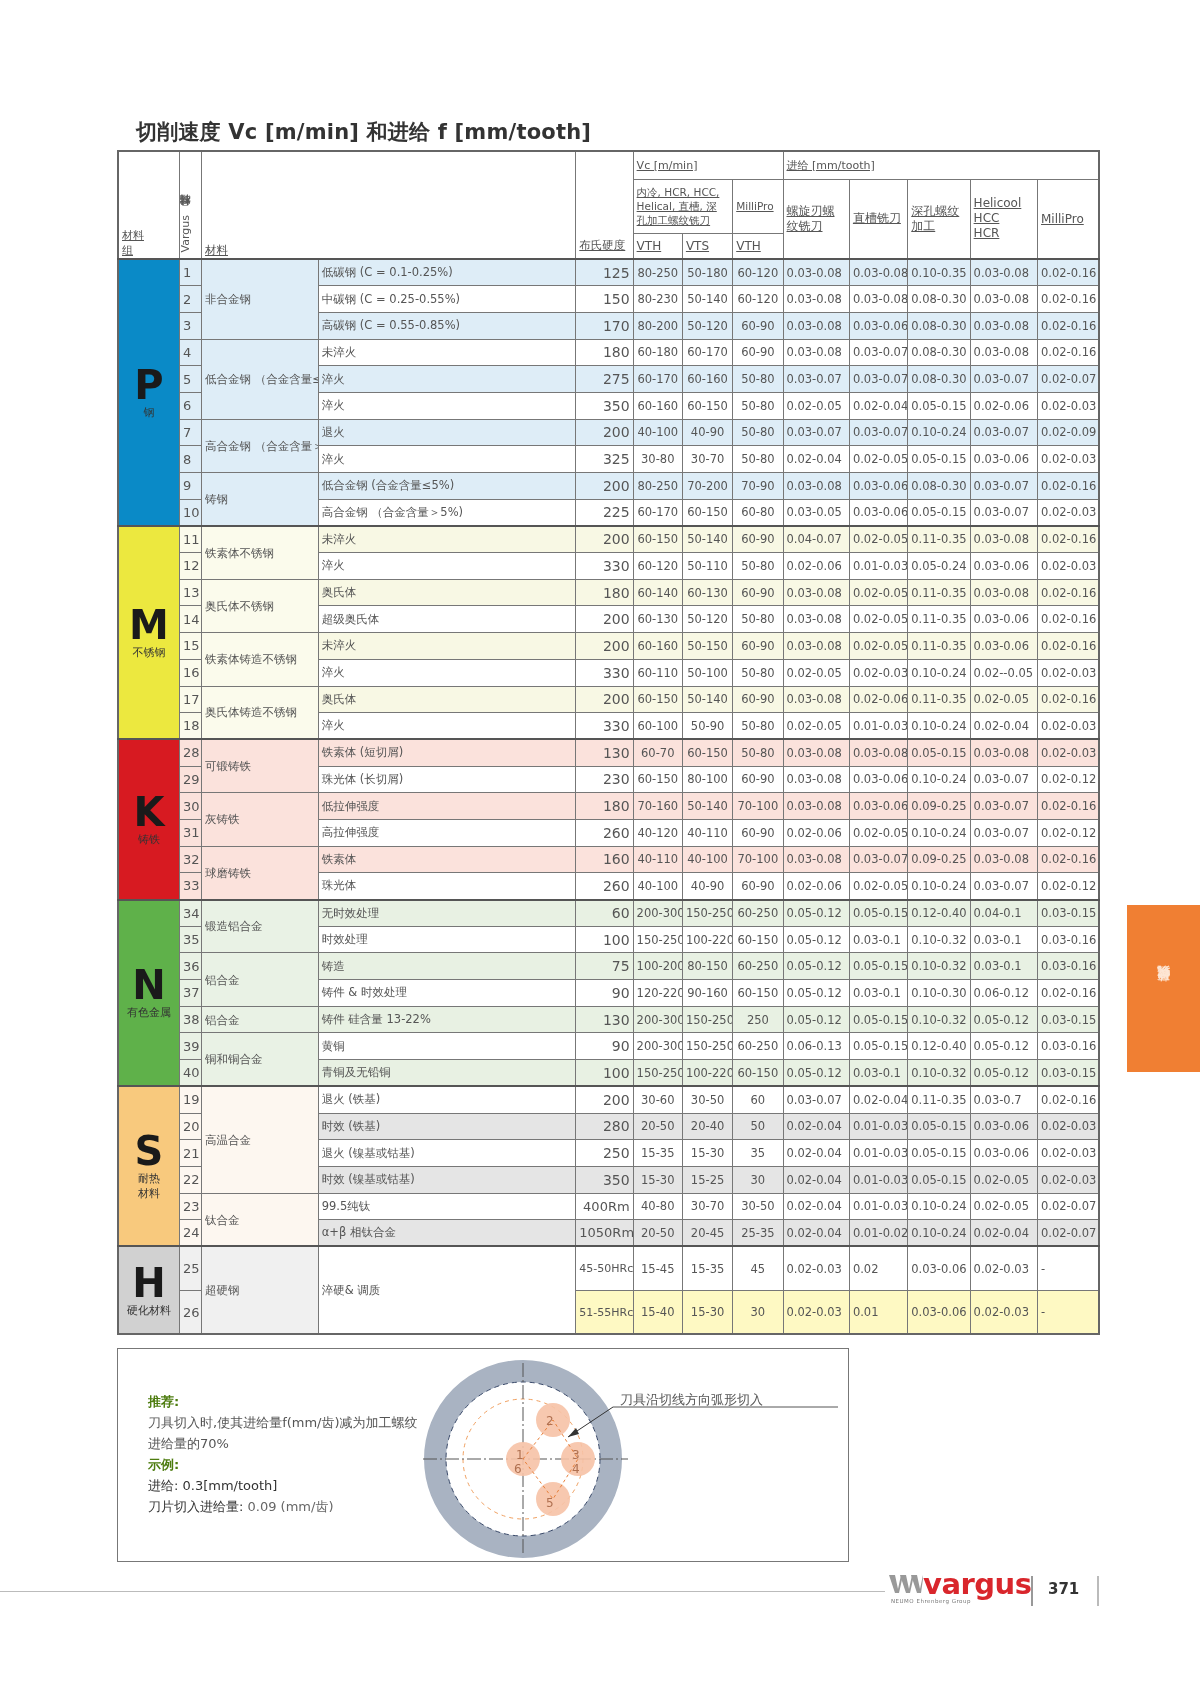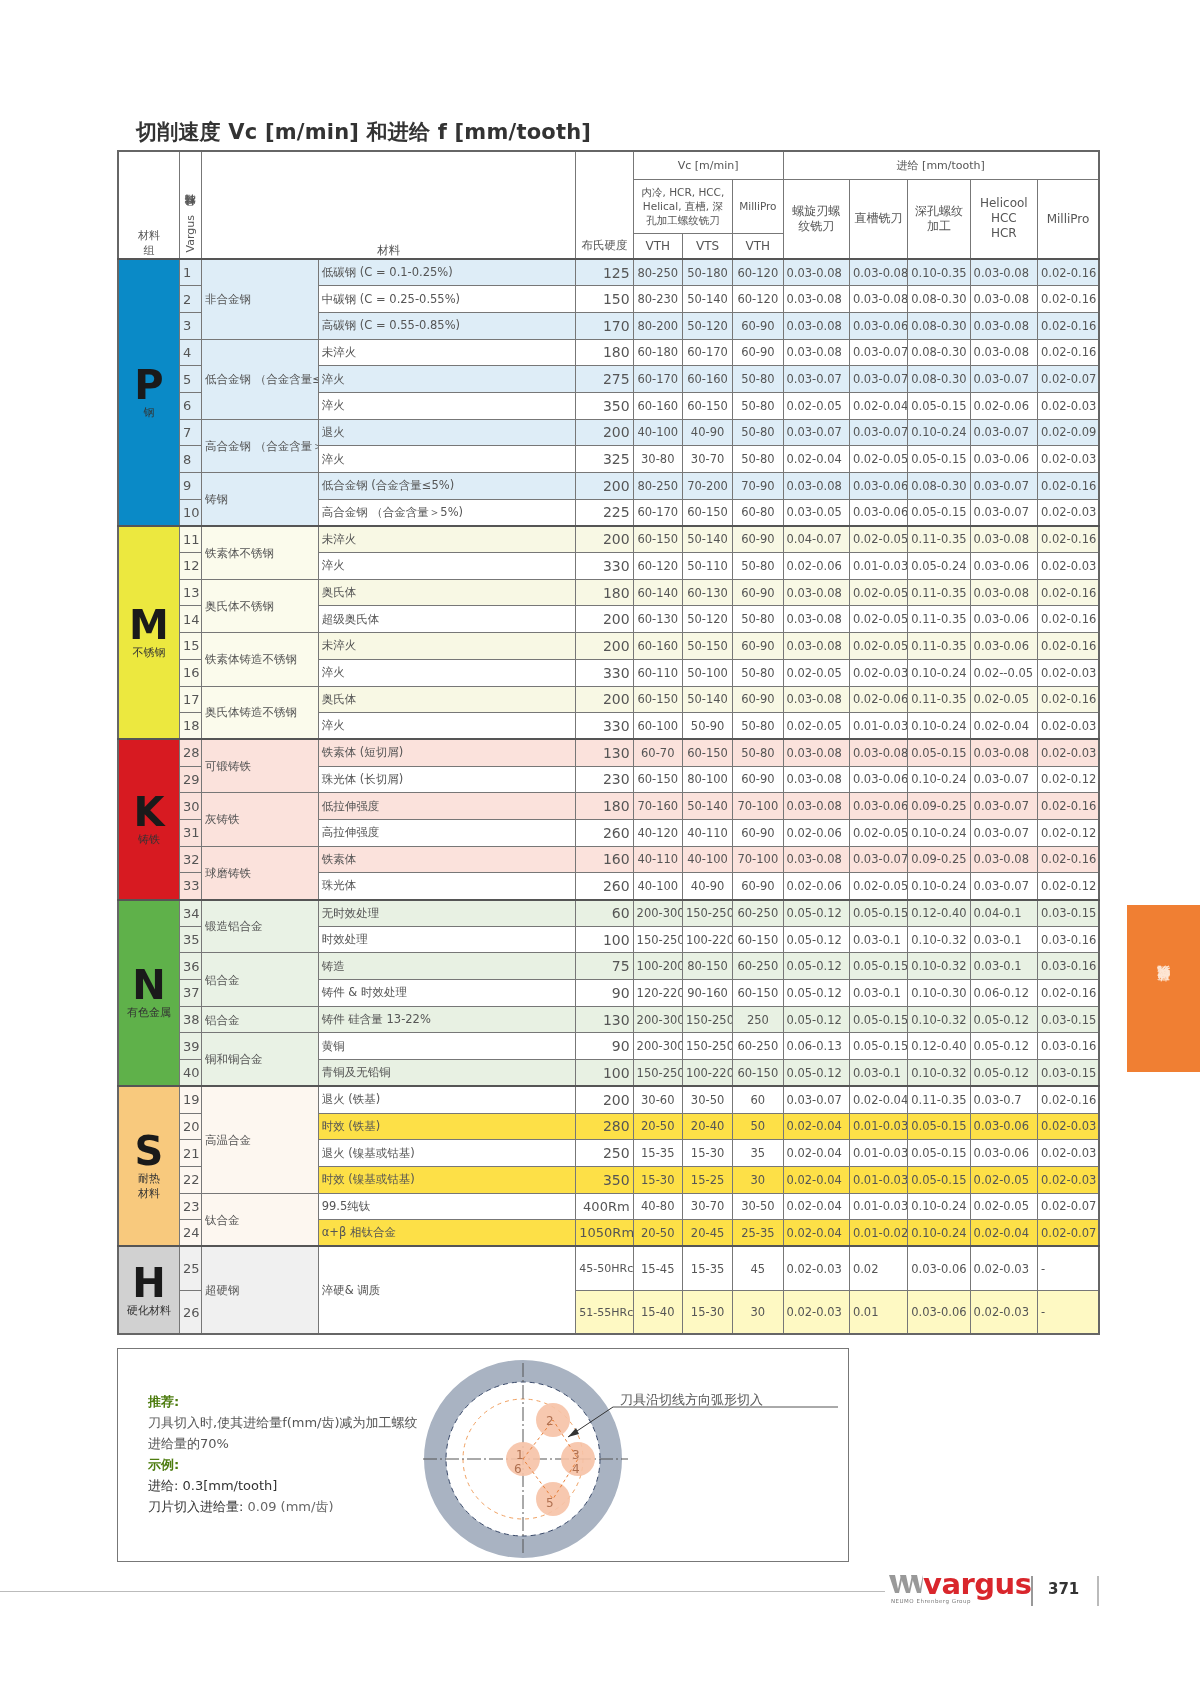--- a/index.html
+++ b/index.html
@@ -6,21 +6,21 @@
   html, body { width: 1200px; height: 1683px; background: #ffffff; overflow: hidden; }
   body { position: relative; font-family: "DejaVu Sans", "Liberation Sans", sans-serif; color: #444; }
 
   .page-title { position: absolute; left: 120px; top: 118px; font-size: 21px; font-weight: bold; color: #333; letter-spacing: 0.2px; white-space: nowrap; margin-left: 16px; }
 
   table.main { position: absolute; left: 117px; top: 150px; width: 983px; border-collapse: collapse; table-layout: fixed; font-size: 11.5px; }
   table.main td, table.main th { border: 1px solid #777; padding: 0 3px; overflow: hidden; white-space: nowrap; font-weight: normal; color: #555; }
   table.main { border: 2px solid #666; }
   table.main tr.data td { height: 26.7px; }
   table.main tr.hrow td { height: 44px; }
-  th { text-align: center; vertical-align: middle; color: #444; }
+  th { text-align: left; vertical-align: middle; color: #444; text-decoration: underline; }
   th.hd-top { height: 28px; font-size: 11px; }
   th.hd-mid { height: 54px; font-size: 11px; line-height: 14px; }
   th.hd-bot { height: 26px; font-size: 12px; }
   th.thick-bottom { border-bottom: 2px solid #444; }
   .vtext { writing-mode: vertical-rl; transform: rotate(180deg); font-size: 11px; display: inline-block; line-height: 1; }
   .th-group-label { vertical-align: bottom; padding-bottom: 4px; line-height: 15px; font-size: 11px; }
   .th-bottom { vertical-align: bottom; padding-bottom: 5px; font-size: 11.5px; }
 
   td.grp-cell { text-align: center; vertical-align: middle; border-color: #666; }
   .grp-letter { display: block; font-size: 40px; font-weight: bold; color: #1a1a1a; line-height: 40px; font-family: "DejaVu Sans", sans-serif; }
@@ -43,21 +43,21 @@
 
   .P td.fam, .P td.num { background: #deedf7; }
   .P.alt td:not(.grp-cell):not(.fam):not(.num) { background: #deedf7; }
   .M td.fam, .M td.num { background: #fbfbec; }
   .M.alt td:not(.grp-cell):not(.fam):not(.num) { background: #f8f8e4; }
   .K td.fam, .K td.num { background: #fbe2dc; }
   .K.alt td:not(.grp-cell):not(.fam):not(.num) { background: #fbe2dc; }
   .N td.fam, .N td.num { background: #e9f2e5; }
   .N.alt td:not(.grp-cell):not(.fam):not(.num) { background: #e8f1e3; }
   .S td.fam, .S td.num { background: #fdf7f0; }
-  .S.alt td:not(.grp-cell):not(.fam):not(.num) { background: #fde047; }
+  .S.alt td:not(.grp-cell):not(.fam):not(.num) { background: #e5e5e5; }
   .H td.fam, .H td.num { background: #f0f0f0; }
   .H.alt td:not(.grp-cell):not(.fam):not(.num) { background: #fef9c3; }
   tr.data.secstart td { border-top: 2px solid #555; }
 
   
   .rec-box { position: absolute; left: 117px; top: 1348px; width: 732px; height: 214px; border: 1.5px solid #777; }
   .rec-text { position: absolute; left: 30px; top: 42px; font-size: 13px; line-height: 21px; color: #555; }
   .rec-text .b { font-weight: bold; color: #4d7c0f; }
   .rec-text .dark { color: #333; }
   .diagram { position: absolute; left: 300px; top: 6px; width: 420px; height: 205px; }

